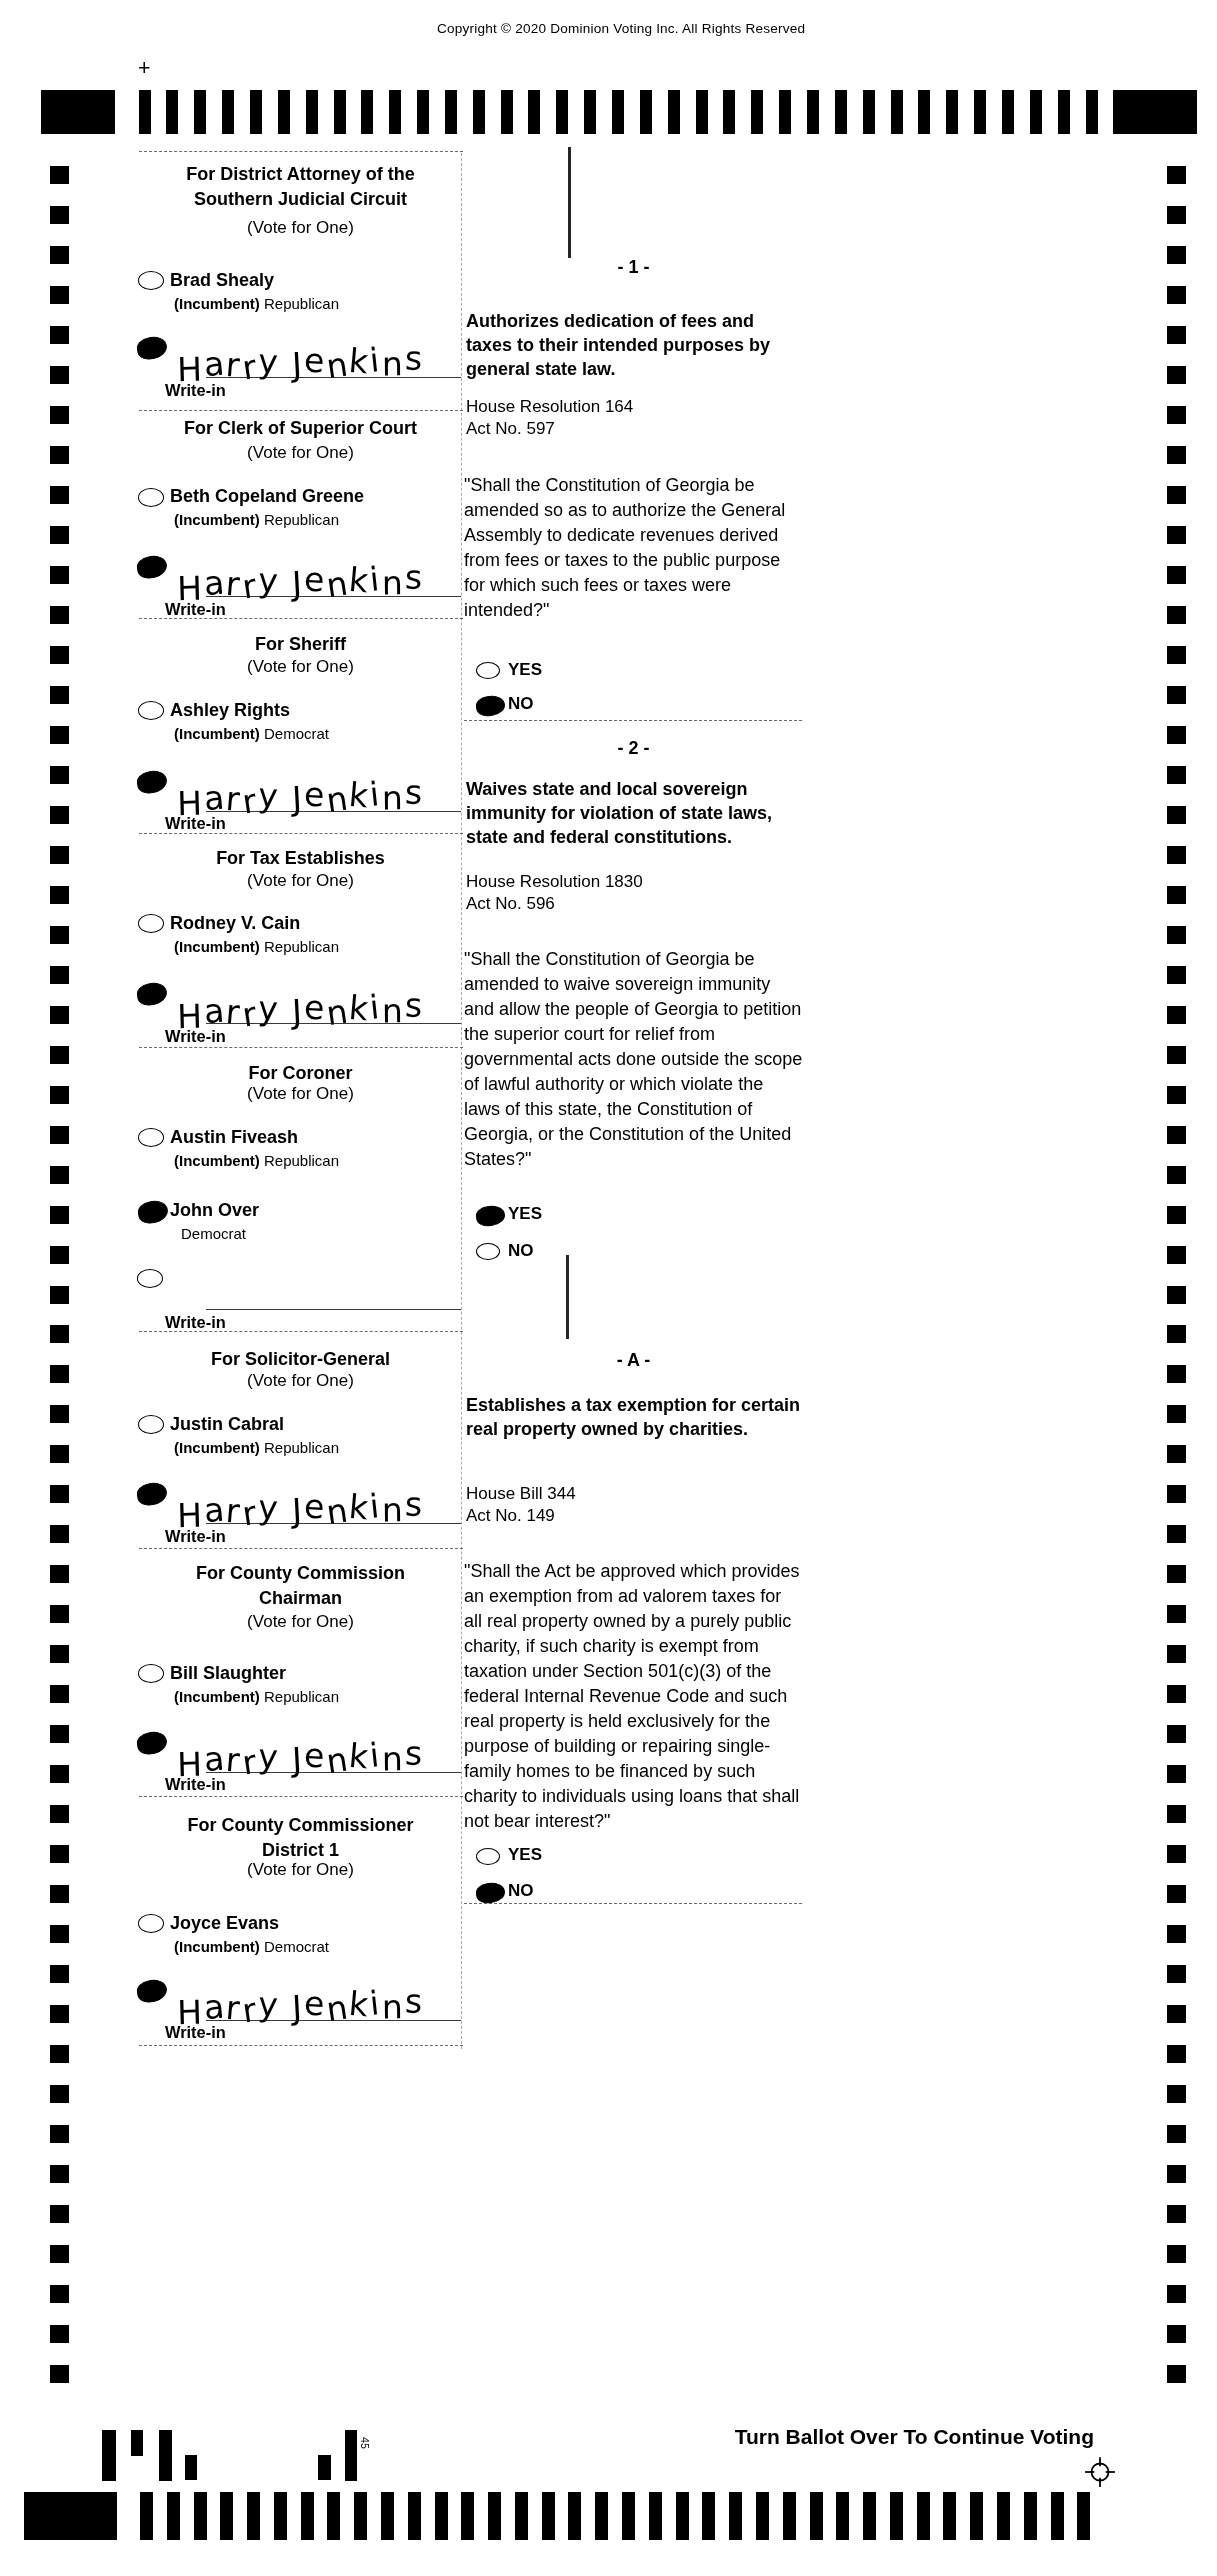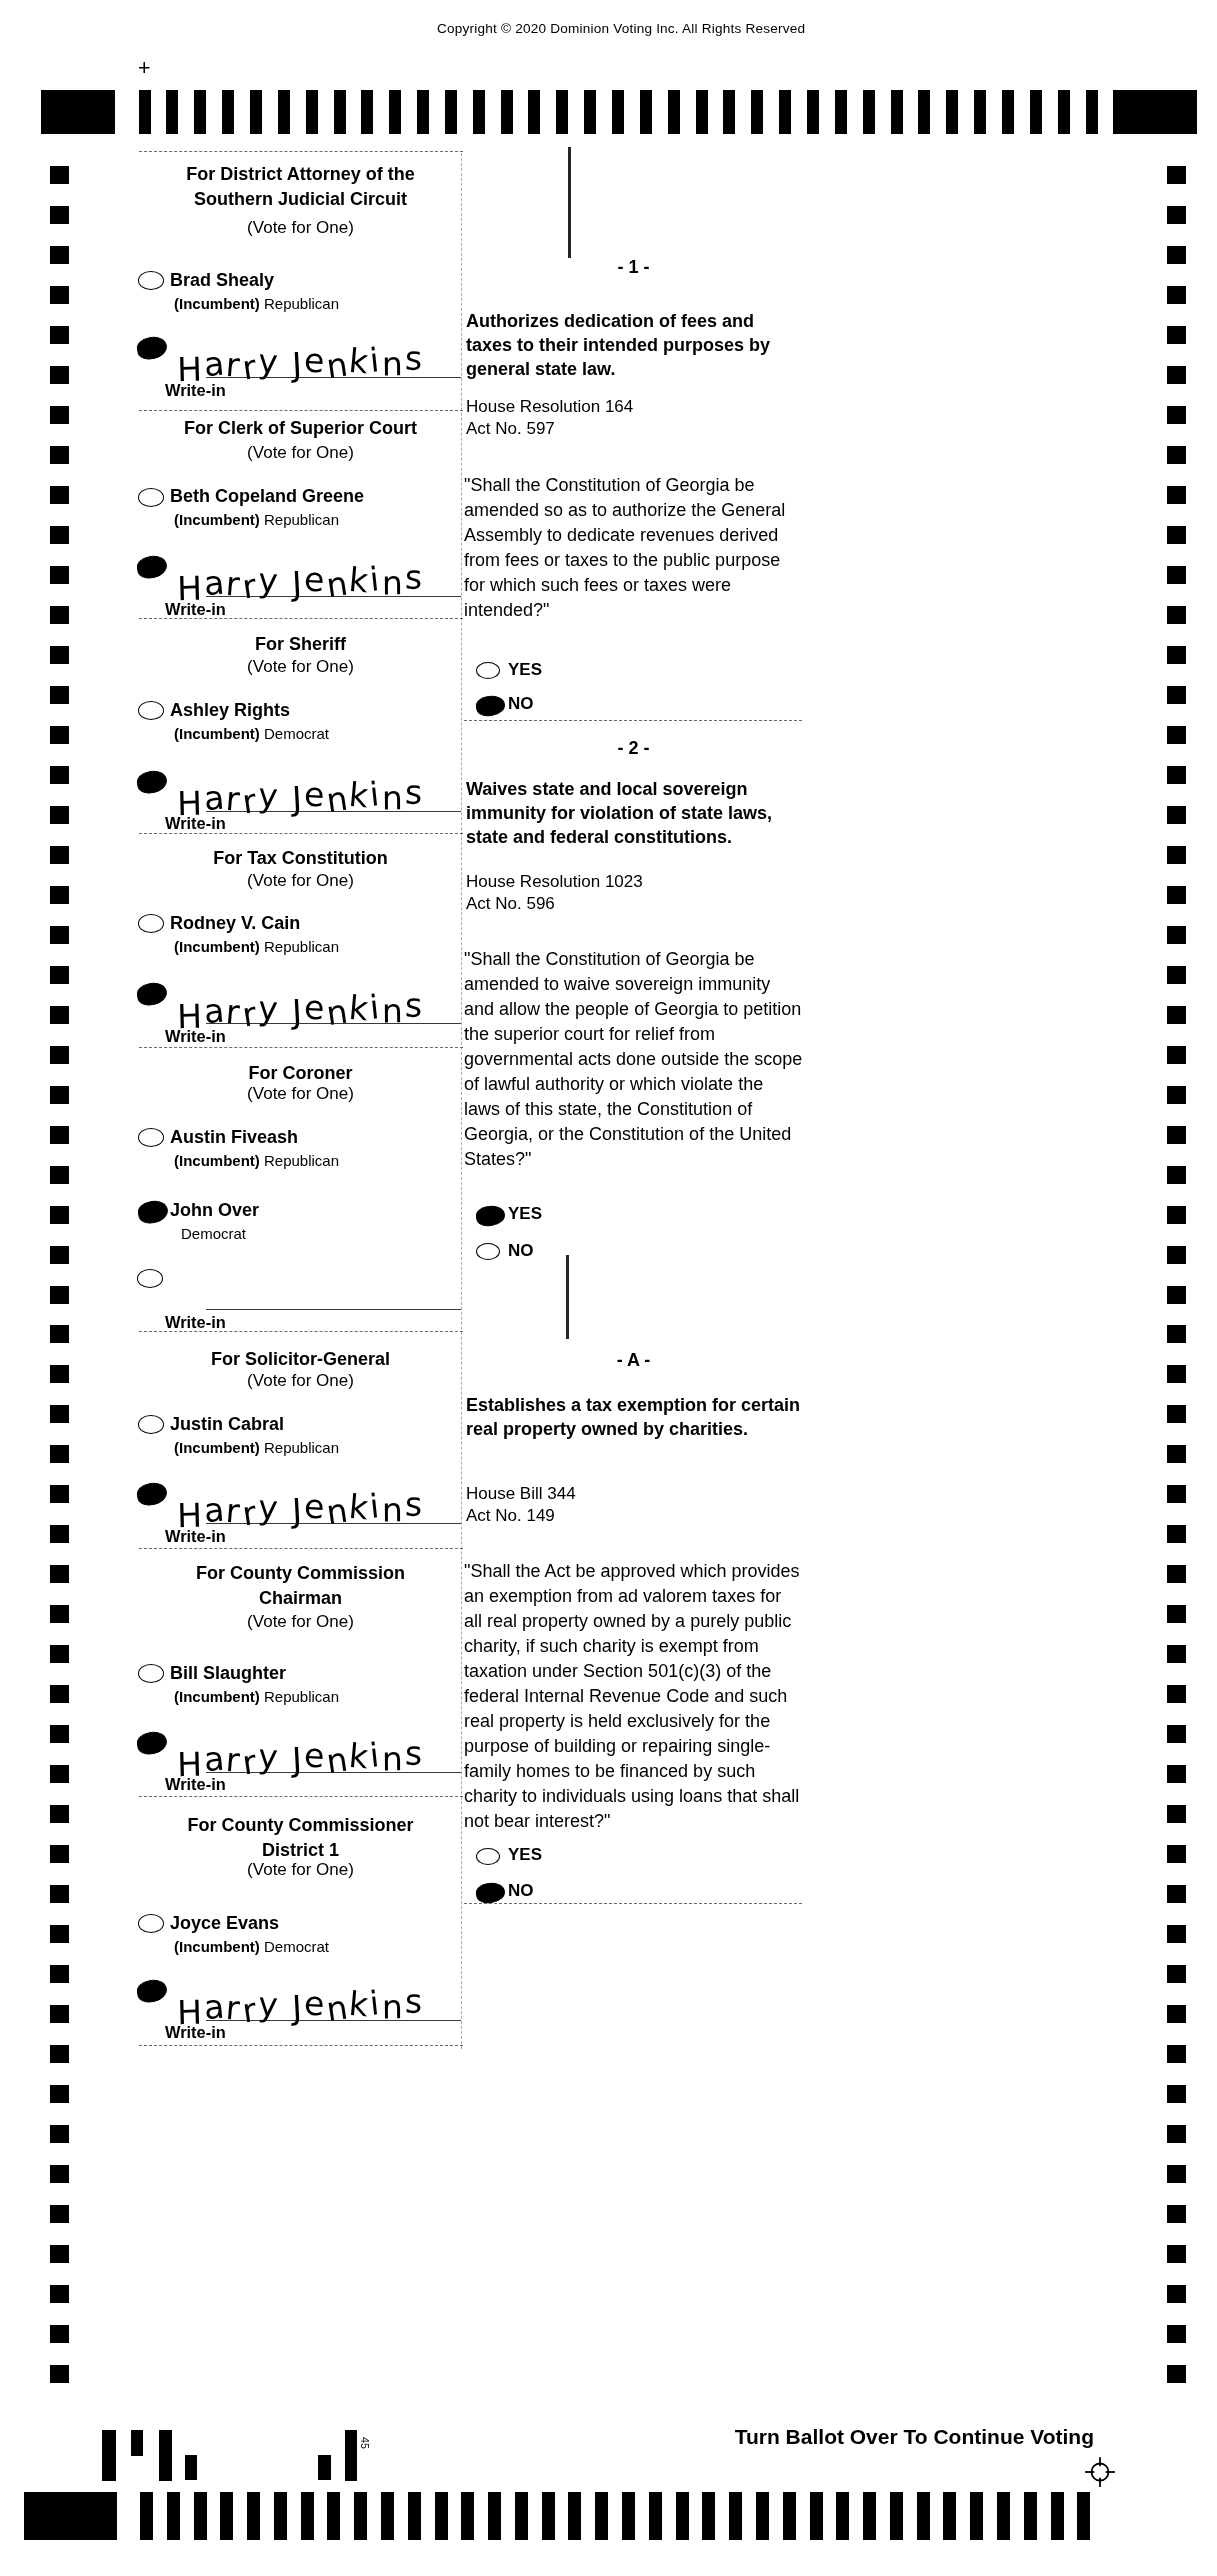--- a/index.html
+++ b/index.html
@@ -264,21 +264,21 @@
         <div class="cname" style="left: 170px; top: 700px;">Ashley Rights</div>
         <div class="csub" style="left: 174px; top: 725px;"><span class="q">(Incumbent)</span> <span>Democrat</span></div>
         <div class="oval filled" style="left: 137px; top: 771px;"></div>
         <div class="handwriting" style="left: 177px; top: 778px;"><span style="transform: rotate(0deg) translateY(2.9px);">H</span><span style="transform: rotate(-3.7deg) translateY(-1.9px);">a</span><span style="transform: rotate(6.3deg) translateY(-0.3px);">r</span><span style="transform: rotate(-7deg) translateY(2.4px);">r</span><span style="transform: rotate(5.5deg) translateY(-2.8px);">y</span><span style="transform: rotate(-2.4deg) translateY(1.4px);"> </span><span style="transform: rotate(-1.5deg) translateY(0.9px);">J</span><span style="transform: rotate(4.9deg) translateY(-2.6px);">e</span><span style="transform: rotate(-6.8deg) translateY(2.6px);">n</span><span style="transform: rotate(6.7deg) translateY(-0.8px);">k</span><span style="transform: rotate(-4.5deg) translateY(-1.5px);">i</span><span style="transform: rotate(1deg) translateY(2.8px);">n</span><span style="transform: rotate(2.8deg) translateY(-2.2px);">s</span></div>
         <div class="wline" style="left: 206px; top: 811px; width: 255px;"></div>
         <div class="wlabel" style="left: 165px; top: 814px;">Write-in</div>
         <div class="dsep" style="left: 139px; top: 833px; width: 324px;"></div>
       </div>
       <div>
         <div class="race-title" style="top: 846px;">
-          <div>For Tax Constitution</div>
+          <div>For Tax Establishes</div>
         </div>
         <div class="vote" style="top: 871px;">(Vote for One)</div>
         <div class="oval" style="left: 138px; top: 914px;"></div>
         <div class="cname" style="left: 170px; top: 913px;">Rodney V. Cain</div>
         <div class="csub" style="left: 174px; top: 938px;"><span class="q">(Incumbent)</span> <span>Republican</span></div>
         <div class="oval filled" style="left: 137px; top: 983px;"></div>
         <div class="handwriting" style="left: 177px; top: 991px;"><span style="transform: rotate(0deg) translateY(2.9px);">H</span><span style="transform: rotate(-3.7deg) translateY(-1.9px);">a</span><span style="transform: rotate(6.3deg) translateY(-0.3px);">r</span><span style="transform: rotate(-7deg) translateY(2.4px);">r</span><span style="transform: rotate(5.5deg) translateY(-2.8px);">y</span><span style="transform: rotate(-2.4deg) translateY(1.4px);"> </span><span style="transform: rotate(-1.5deg) translateY(0.9px);">J</span><span style="transform: rotate(4.9deg) translateY(-2.6px);">e</span><span style="transform: rotate(-6.8deg) translateY(2.6px);">n</span><span style="transform: rotate(6.7deg) translateY(-0.8px);">k</span><span style="transform: rotate(-4.5deg) translateY(-1.5px);">i</span><span style="transform: rotate(1deg) translateY(2.8px);">n</span><span style="transform: rotate(2.8deg) translateY(-2.2px);">s</span></div>
         <div class="wline" style="left: 206px; top: 1023px; width: 255px;"></div>
         <div class="wlabel" style="left: 165px; top: 1027px;">Write-in</div>
         <div class="dsep" style="left: 139px; top: 1047px; width: 324px;"></div>
@@ -361,21 +361,21 @@
         <div class="yn-oval" style="left: 476px; top: 662px;"></div>
         <div class="ynlabel" style="left: 508px; top: 660px;">YES</div>
         <div class="yn-oval filled" style="left: 476px; top: 696px;"></div>
         <div class="ynlabel" style="left: 508px; top: 694px;">NO</div>
         <div class="dsep" style="left: 464px; top: 720px; width: 338px;"></div>
       </div>
       <div>
         <div class="mnum" style="top: 738px;">- 2 -</div>
         <div class="msum" style="top: 777px;">Waives state and local sovereign immunity for violation of state laws, state and federal constitutions.</div>
         <div class="mref" style="top: 871px;">
-          <div>House Resolution 1023</div>
+          <div>House Resolution 1830</div>
           <div>Act No. 596</div>
         </div>
         <div class="mq" style="top: 947px;">"Shall the Constitution of Georgia be amended to waive sovereign immunity and allow the people of Georgia to petition the superior court for relief from governmental acts done outside the scope of lawful authority or which violate the laws of this state, the Constitution of Georgia, or the Constitution of the United States?"</div>
         <div class="yn-oval filled" style="left: 476px; top: 1206px;"></div>
         <div class="ynlabel" style="left: 508px; top: 1204px;">YES</div>
         <div class="yn-oval" style="left: 476px; top: 1243px;"></div>
         <div class="ynlabel" style="left: 508px; top: 1241px;">NO</div>
       </div>
       <div>
         <div class="mnum" style="top: 1350px;">- A -</div>

